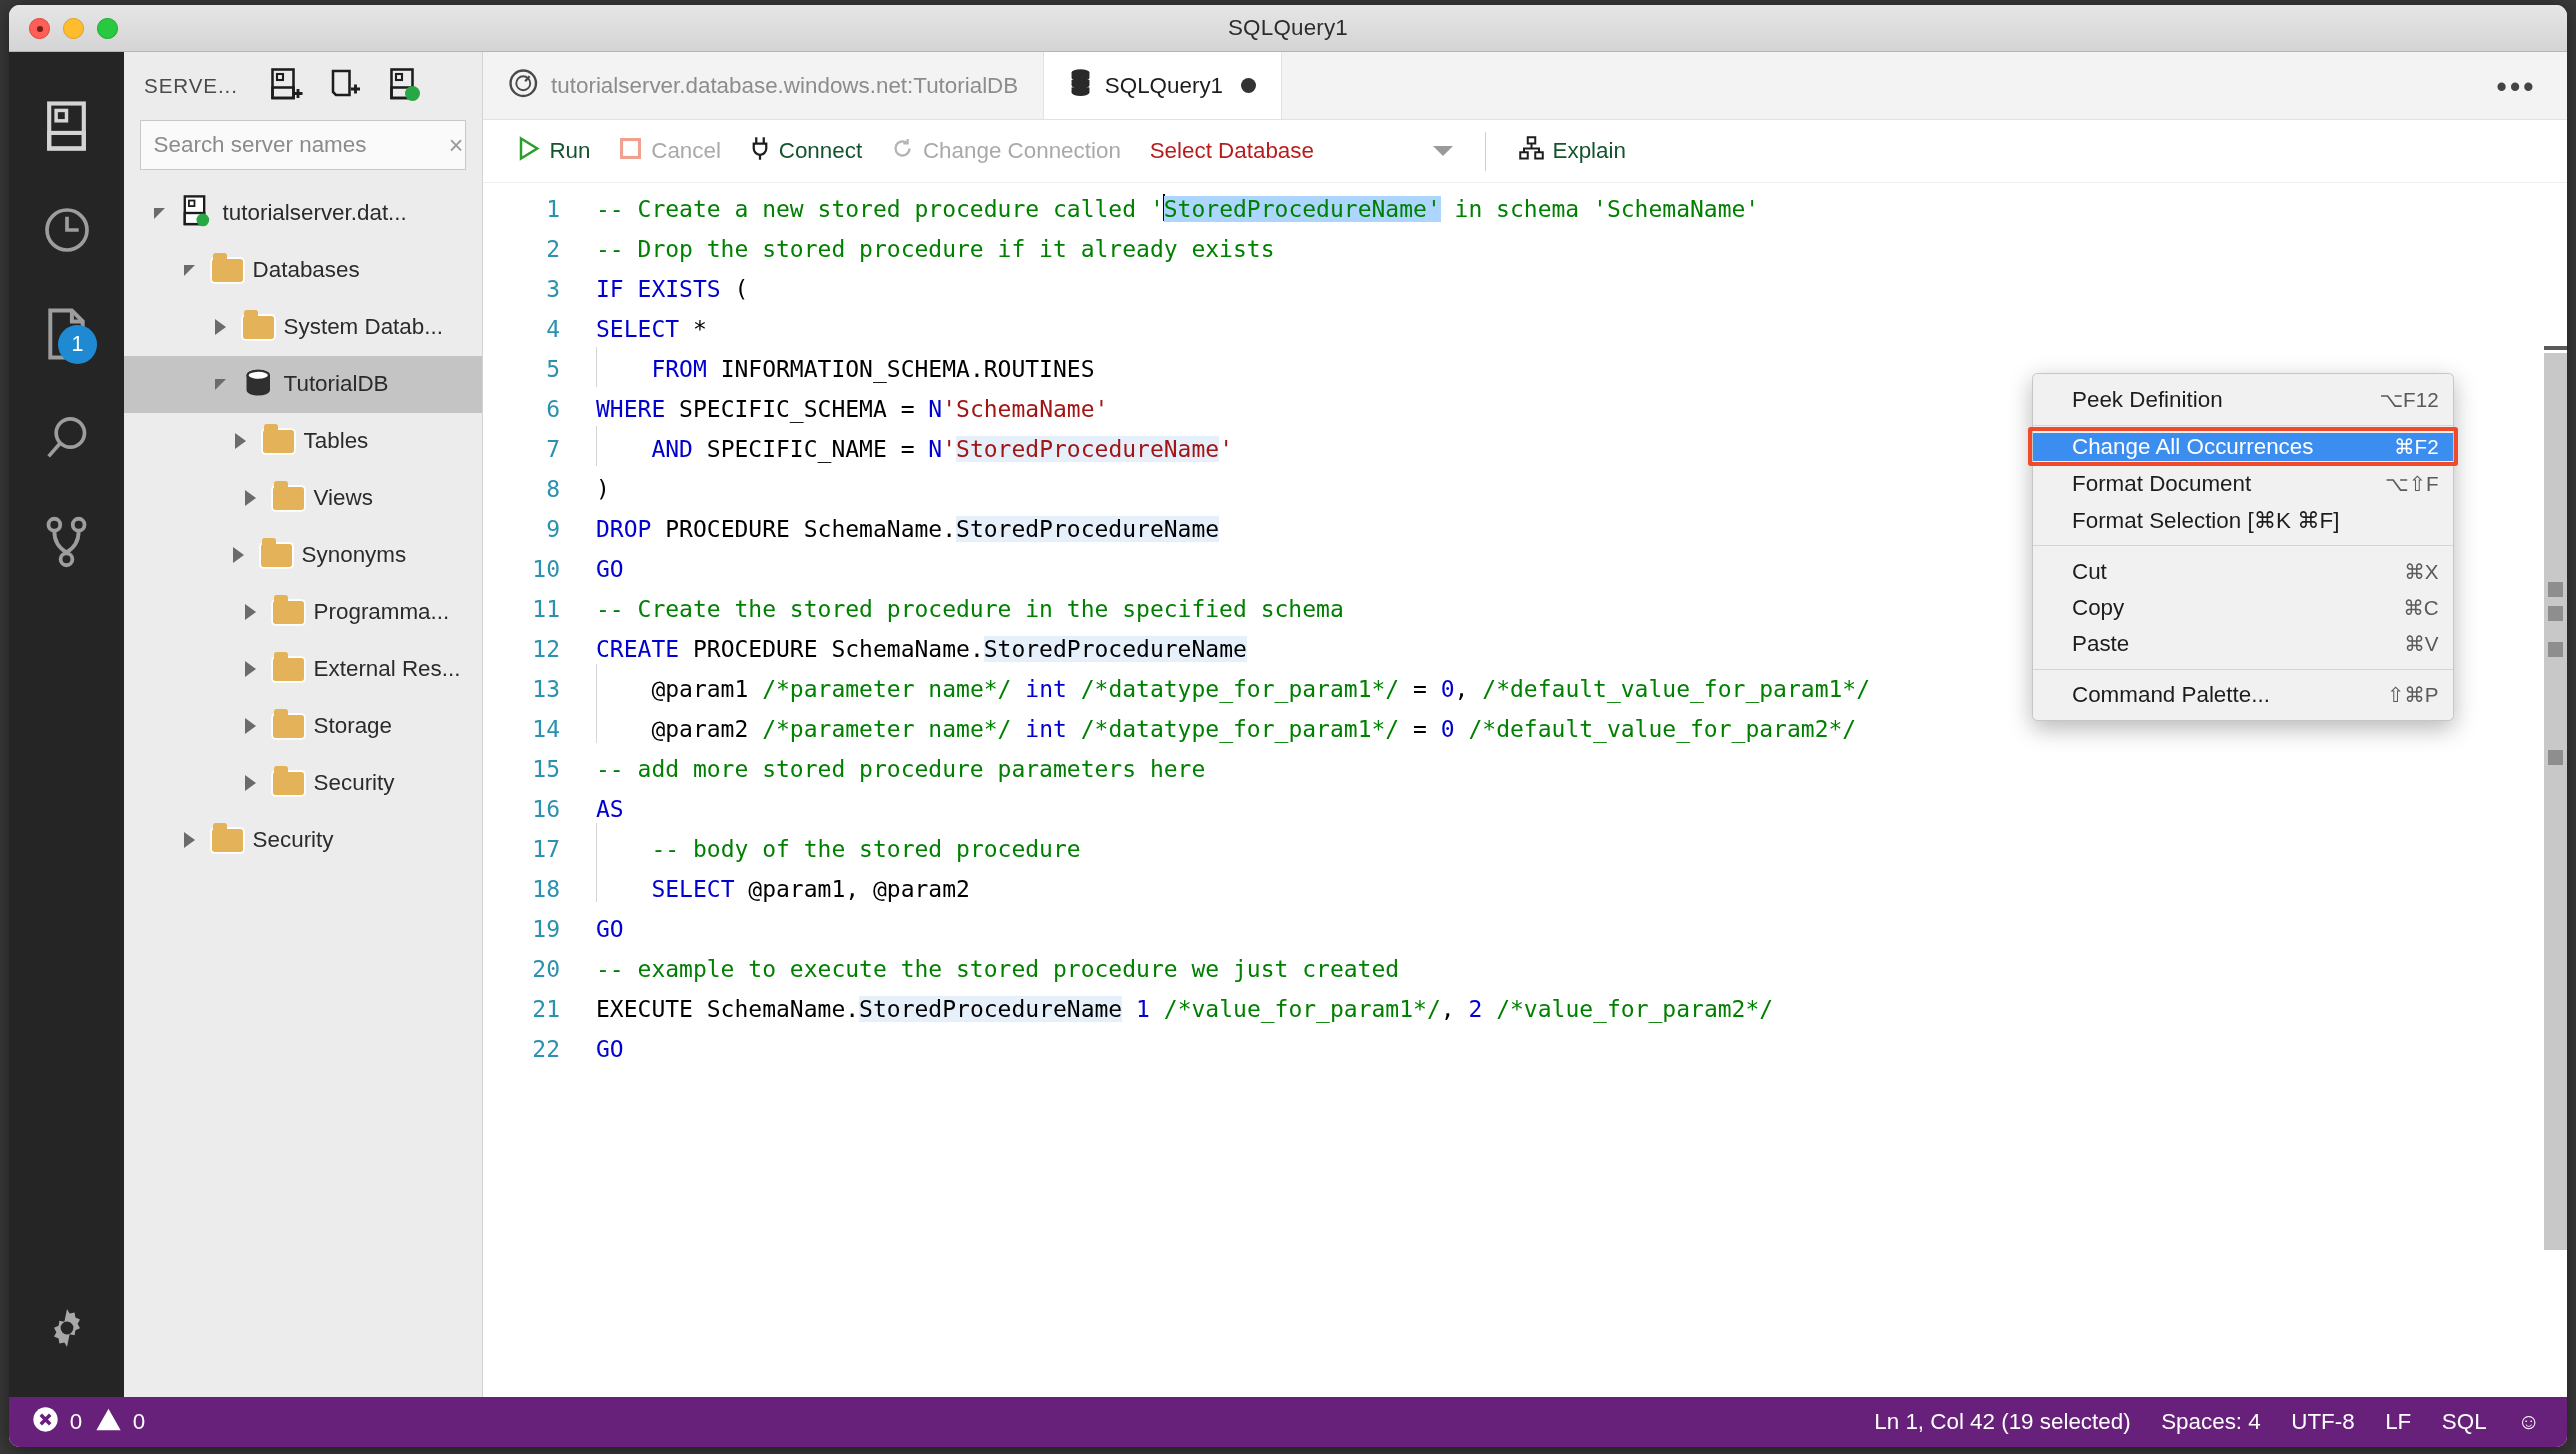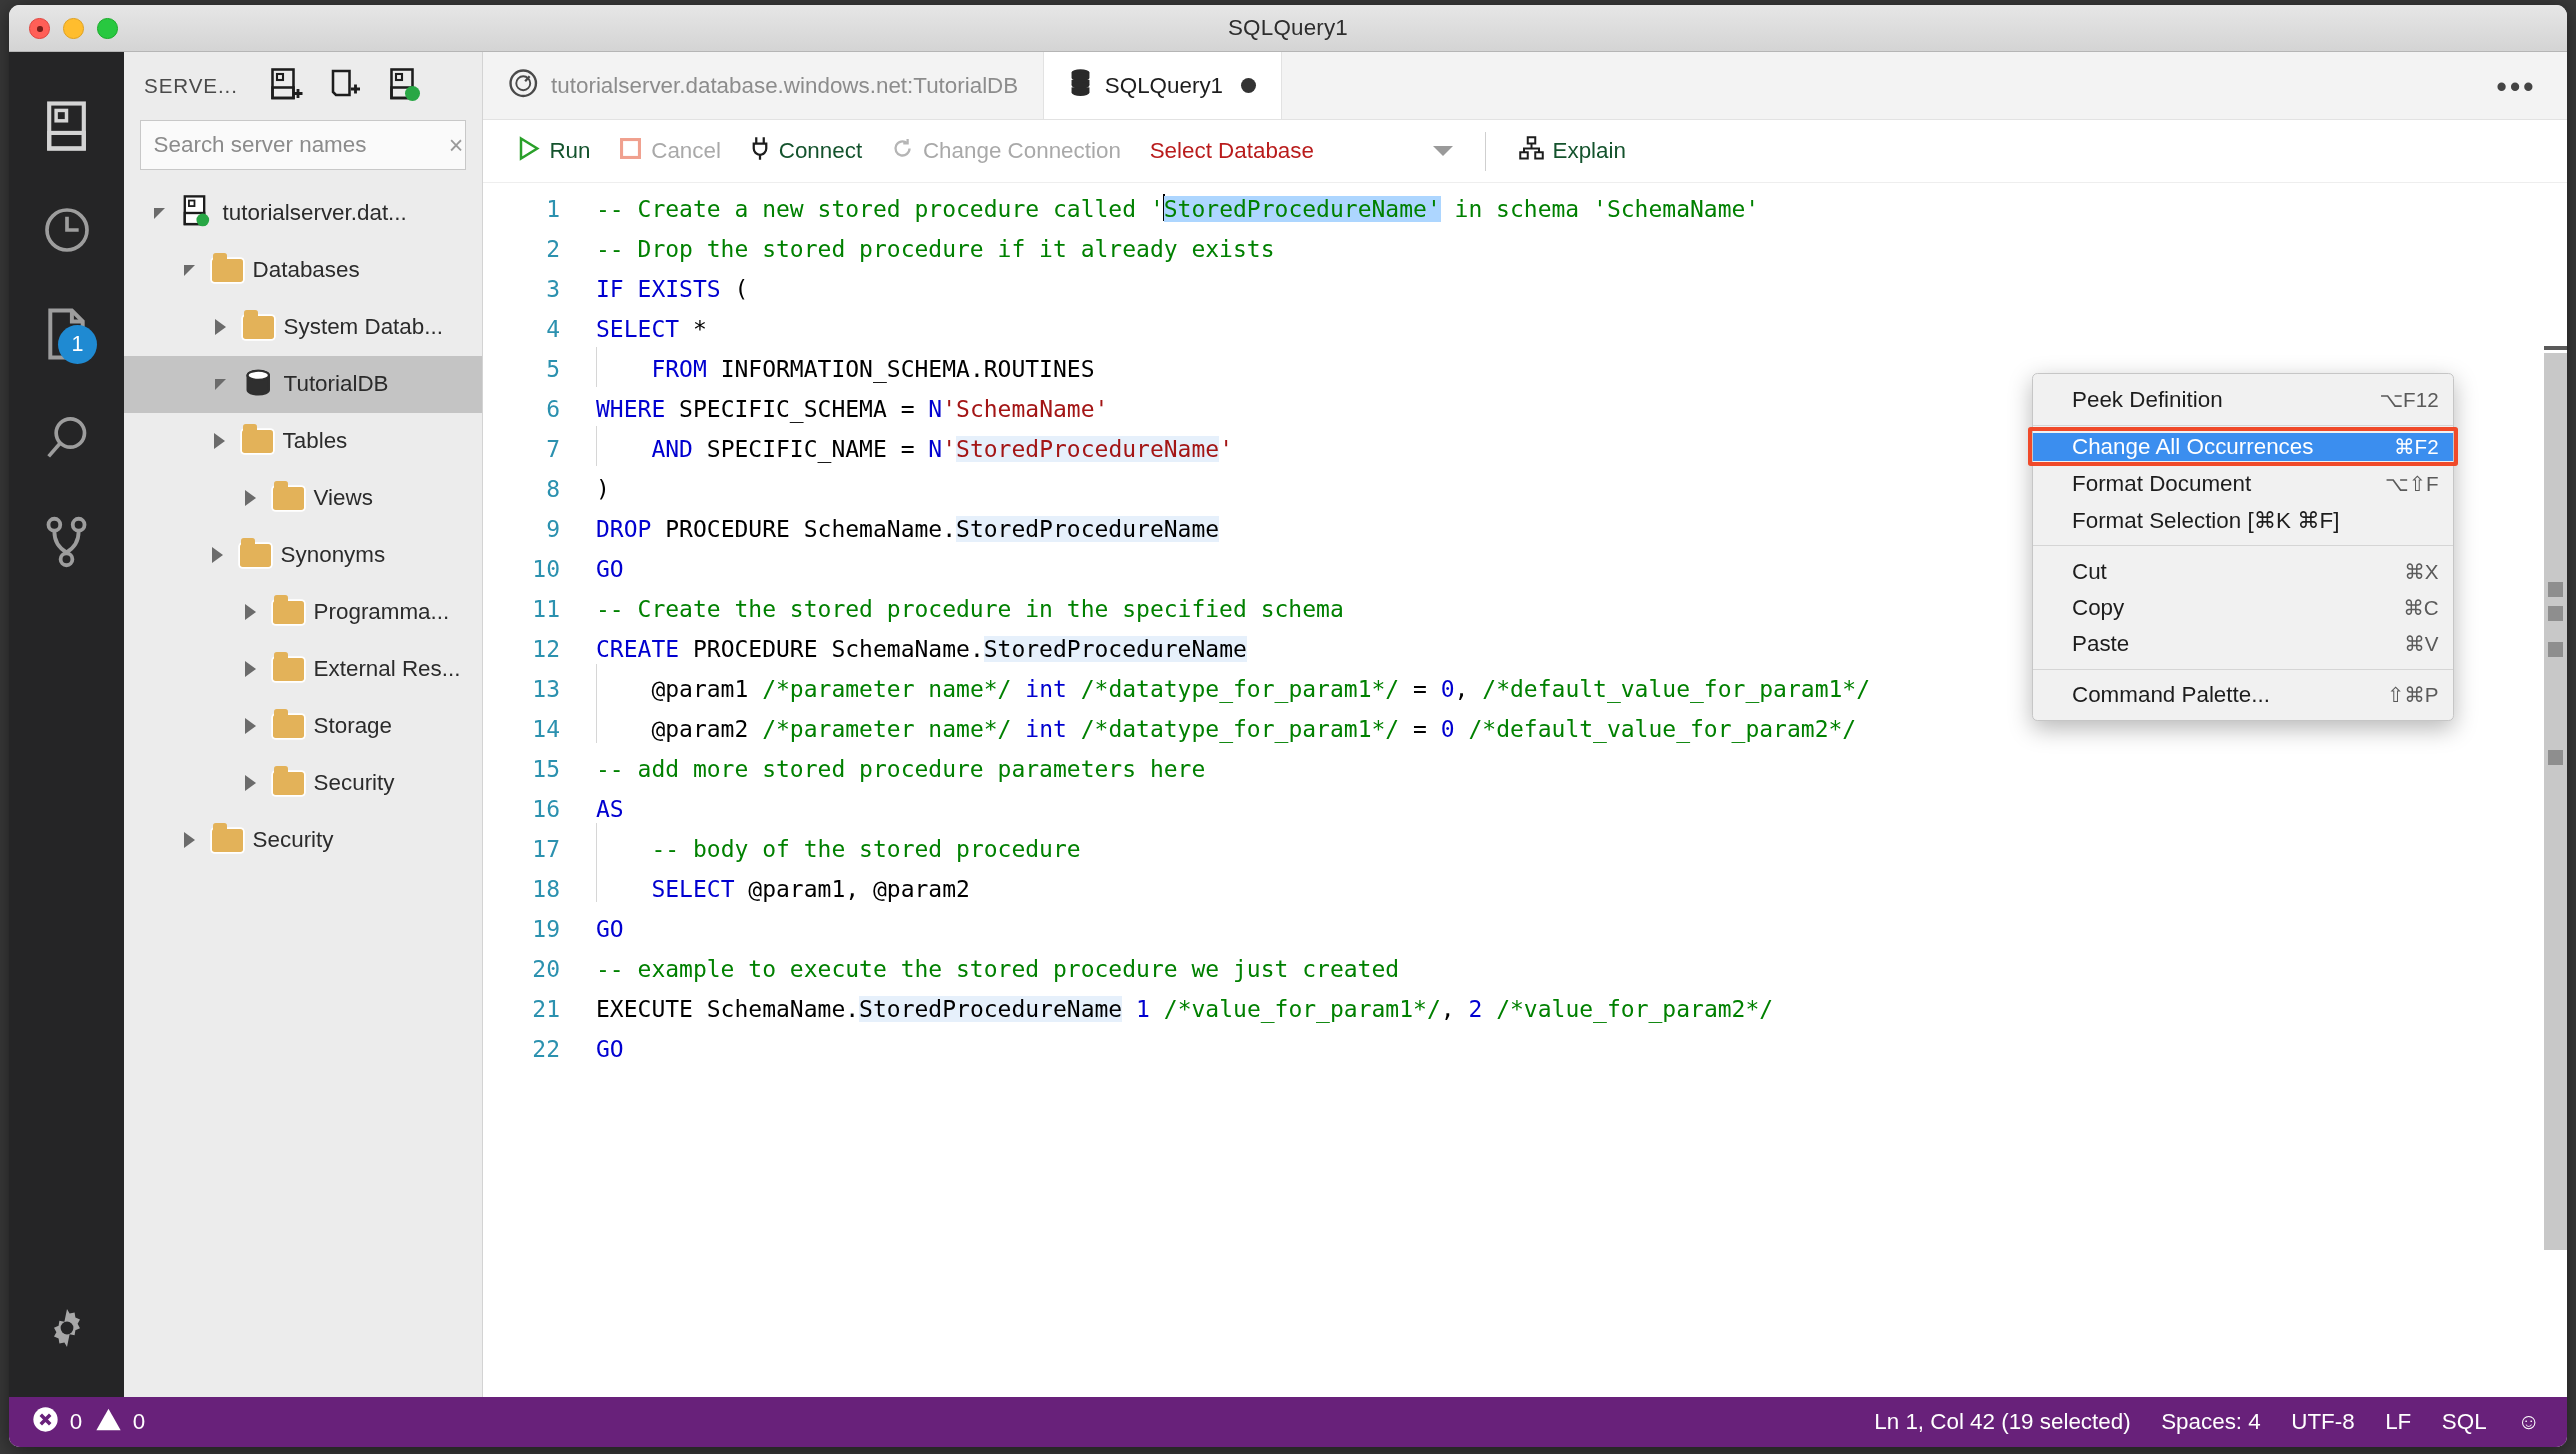--- a/index.html
+++ b/index.html
@@ -349,39 +349,39 @@
             </span>
             <span class="t-icon">
               <svg width="30.5" height="32" viewBox="0 0 22 24">
                 <ellipse cx="11" cy="5.5" rx="8" ry="3.4" fill="#fff" stroke="#2f2f2f" stroke-width="1.6"></ellipse>
                 <path d="M3 5.5 v11 a8 3.4 0 0 0 16 0 v-11" fill="#2f2f2f" stroke="#2f2f2f" stroke-width="1.6"></path>
                 <ellipse cx="11" cy="5.5" rx="8" ry="3.4" fill="#fff" stroke="#2f2f2f" stroke-width="1.6"></ellipse>
               </svg>
             </span>
             <span class="tree-label">TutorialDB</span>
           </div>
-          <div class="tree-row" style="padding-left: 78px;">
+          <div class="tree-row" style="padding-left: 99px;">
             <span class="twisty">
               <span class="tri-right"></span>
             </span>
             <span class="t-icon">
               <span class="folder"></span>
             </span>
             <span class="tree-label">Tables</span>
           </div>
           <div class="tree-row" style="padding-left: 109px;">
             <span class="twisty">
               <span class="tri-right"></span>
             </span>
             <span class="t-icon">
               <span class="folder"></span>
             </span>
             <span class="tree-label">Views</span>
           </div>
-          <div class="tree-row" style="padding-left: 76px;">
+          <div class="tree-row" style="padding-left: 97px;">
             <span class="twisty">
               <span class="tri-right"></span>
             </span>
             <span class="t-icon">
               <span class="folder"></span>
             </span>
             <span class="tree-label">Synonyms</span>
           </div>
           <div class="tree-row" style="padding-left: 109px;">
             <span class="twisty">

